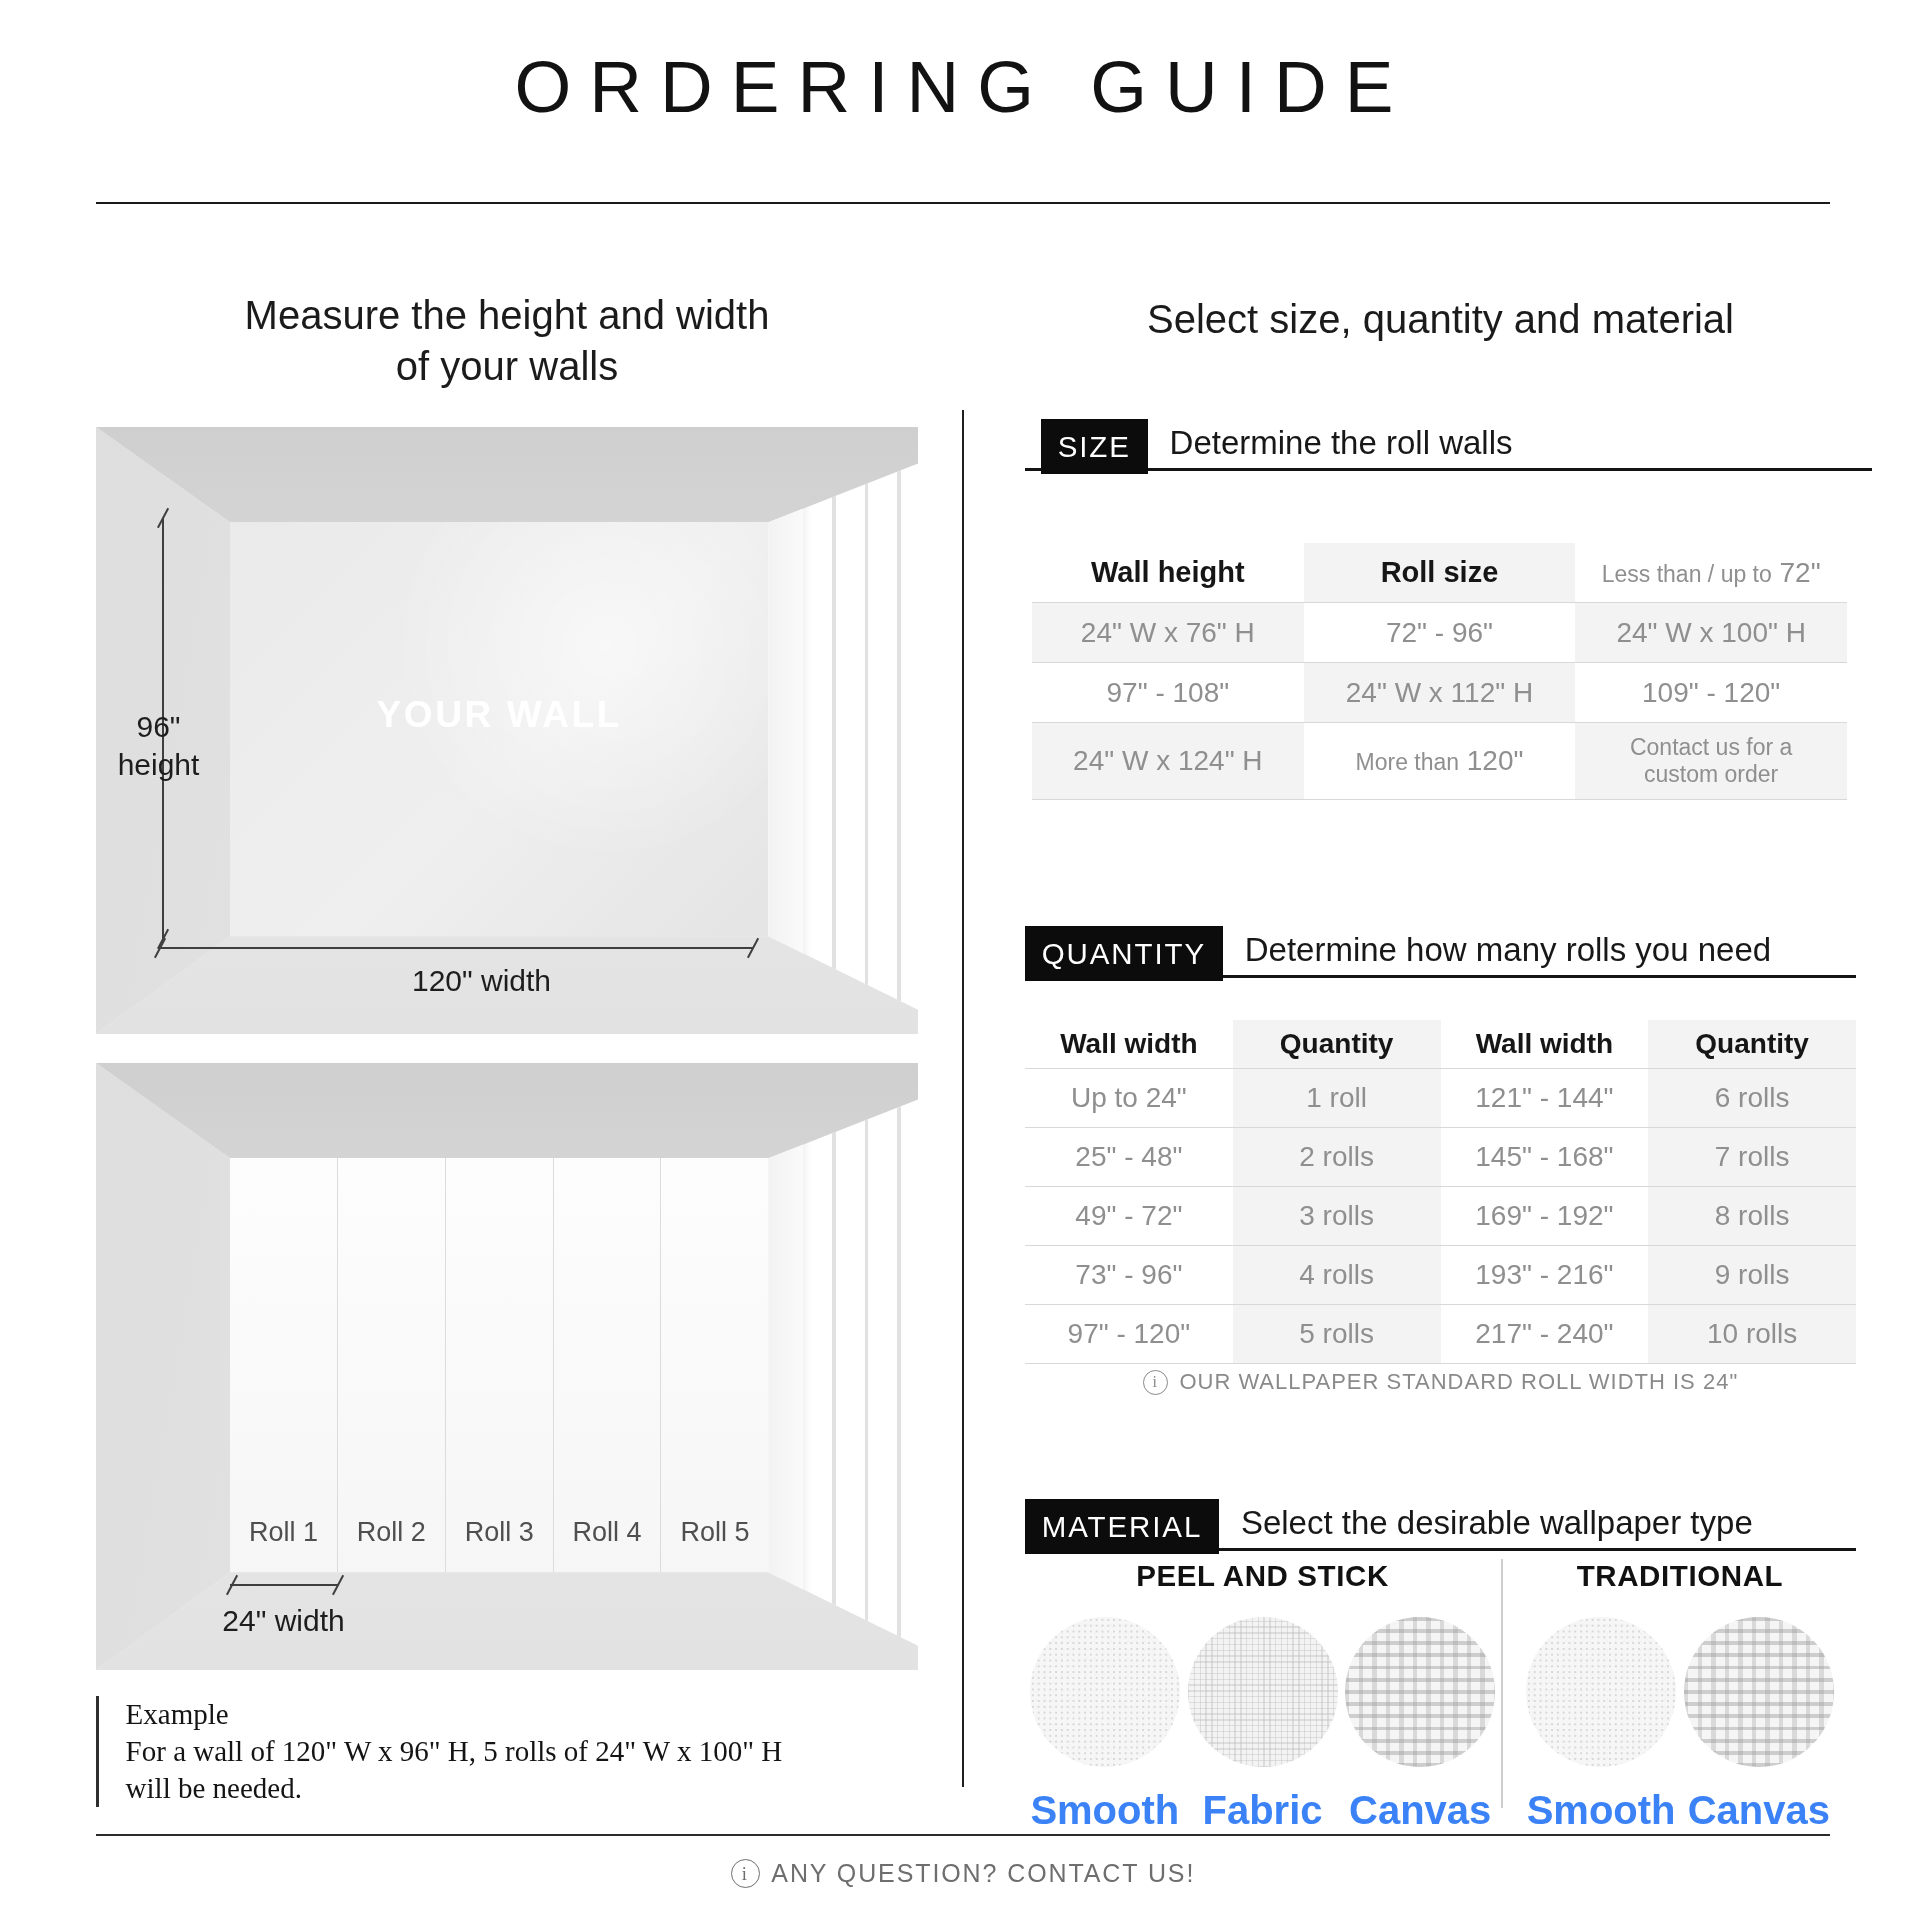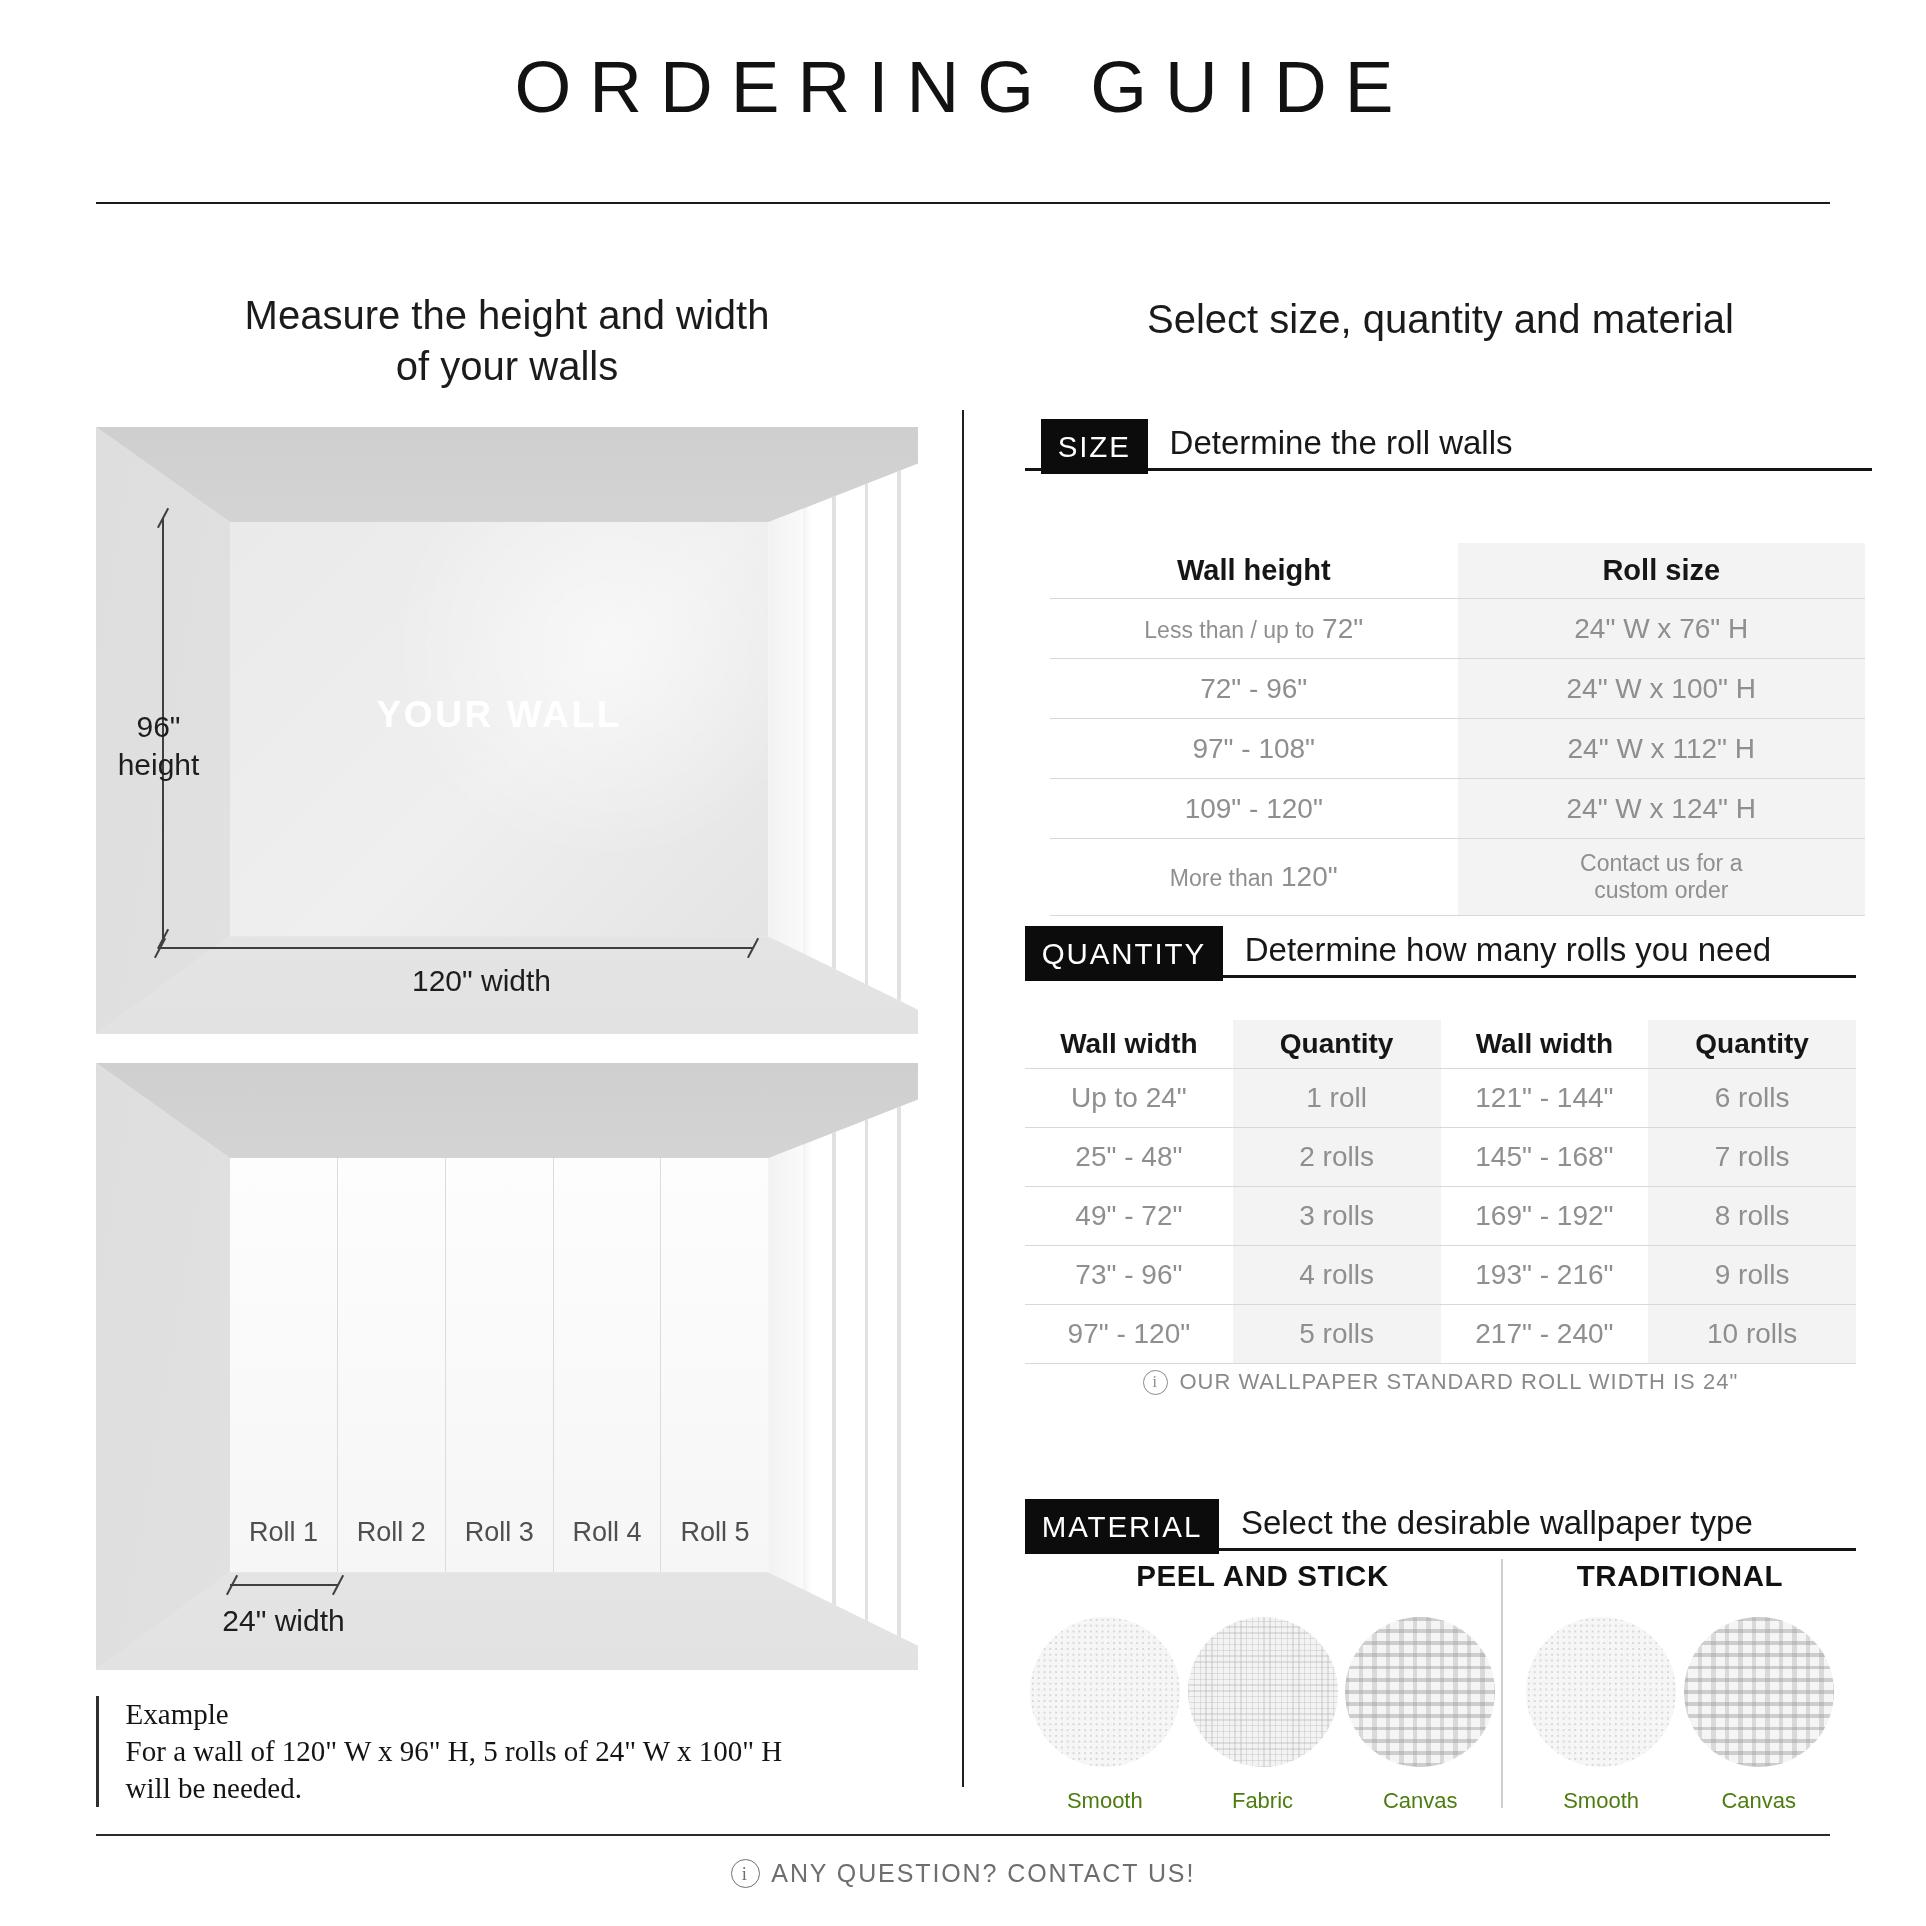--- a/index.html
+++ b/index.html
@@ -77,21 +77,21 @@
   .sec-head{position:absolute;left:0;width:100%;height:58px;display:flex;align-items:flex-start;}
   .sec-head .badge{position:relative;z-index:2;background:#0c0c0c;color:#ffffff;
     font-size:29.5px;line-height:55px;padding:0 16.7px;letter-spacing:1.9px;white-space:nowrap;}
   .sec-head .sec-title{position:relative;z-index:2;margin-left:22px;font-size:33px;line-height:48px;color:#181818;white-space:nowrap;}
   .sec-rule{position:absolute;left:0;right:0;top:49px;height:2.6px;background:#141414;z-index:1;}
   #size-head{top:419px;padding-left:16px;}
   #qty-head{top:926px;}
   #mat-head{top:1499px;}
   
   .gtable{position:absolute;display:grid;}
-  #sizeTable{top:543px;left:25px;width:815px;grid-template-columns:1fr 1fr;}
+  #sizeTable{top:543px;left:7px;width:815px;grid-template-columns:1fr 1fr 1fr;}
   #qtyTable{top:1020px;left:0;width:831px;grid-template-columns:1fr 1fr 1fr 1fr;}
   .cell{display:flex;flex-direction:column;align-items:center;justify-content:center;
     border-bottom:1.3px solid #d8d8d8;color:#8f8f8f;}
   .cell.head{color:#161616;font-weight:bold;font-size:29px;}
   .cell .big{font-size:28px;}
   .cell .small{font-size:23px;}
   .cell .inline{display:flex;align-items:baseline;gap:7.7px;}
   .shade{background:#f3f3f3;}
   #sizeTable .cell{min-height:59px;}
   #sizeTable .cell.head{min-height:55px;}
@@ -104,21 +104,21 @@
   .info-icon{width:23px;height:23px;border:1.9px solid #8a8a8a;border-radius:50%;
     display:inline-flex;align-items:center;justify-content:center;
     font-size:16px;font-family:"Liberation Serif","DejaVu Serif",serif;flex:0 0 auto;}
   
   .mat-body{position:absolute;top:1559px;left:0;width:100%;display:flex;}
   .mat-group{display:flex;flex-direction:column;}
   .mat-group .g-title{text-align:center;font-weight:bold;font-size:29.5px;height:40px;margin-bottom:18px;letter-spacing:0.6px;color:#111;}
   .options{display:flex;justify-content:center;gap:7.7px;}
   .option{width:150px;text-align:center;}
   .swatch{width:150px;height:150px;border-radius:50%;}
-  .opt-label{margin-top:20.5px;font-weight:normal;font-size:22px;color:#4d7c0f;}
+  .opt-label{margin-top:20.5px;font-weight:bold;font-size:40px;color:#3b82f6;}
   .mat-divider{width:1.3px;height:249px;background:#cfcfcf;margin:0 1.3px;}
   .g1{width:475px;}
   .g2{flex:1;}
   .tex-smooth{background-color:#f6f6f6;
     background-image:radial-gradient(rgba(190,190,190,.55) 0.8px,transparent 1px),
       radial-gradient(rgba(205,205,205,.4) 0.6px,transparent 0.9px);
     background-size:5.8px 5.8px,8.3px 8.3px;background-position:0 0,2.6px 3.9px;}
   .tex-fabric{background-color:#f3f3f3;
     background-image:repeating-linear-gradient(0deg,rgba(185,185,185,.38) 0 1.3px,transparent 1.3px 5.8px),
       repeating-linear-gradient(90deg,rgba(185,185,185,.38) 0 1.3px,transparent 1.3px 5.8px);}

